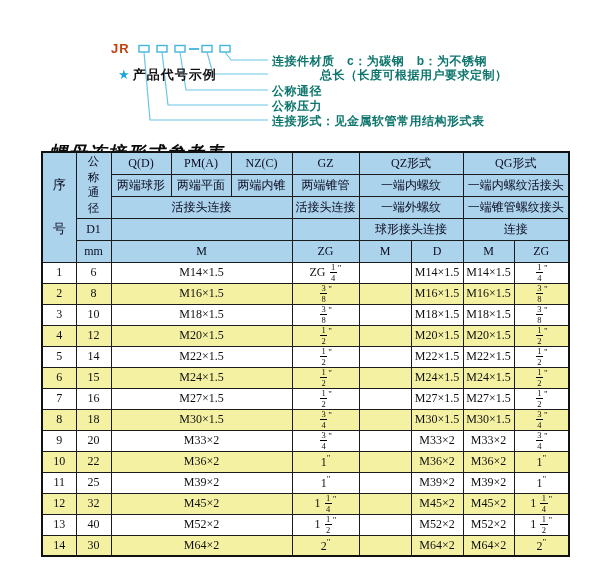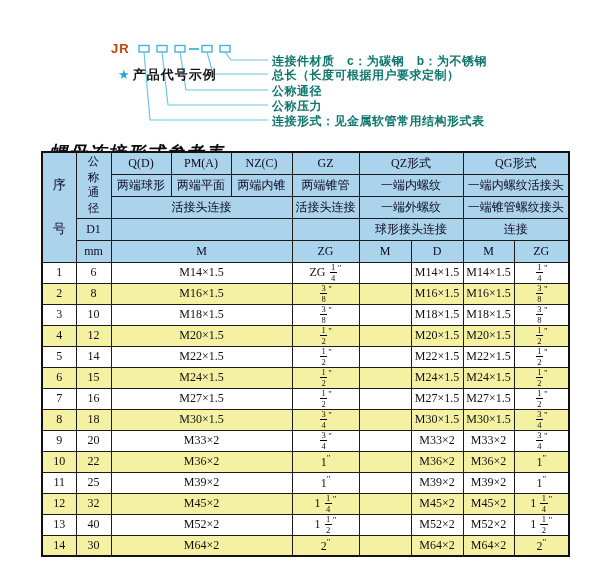--- a/index.html
+++ b/index.html
@@ -8,21 +8,21 @@
 
   
   .diagram-svg{position:absolute;left:0;top:0;width:600px;height:150px;}
   .star-label{position:absolute;left:118px;top:20px;font:bold 13px "Liberation Sans","DejaVu Sans",sans-serif;
               color:#111;letter-spacing:1px;white-space:nowrap;margin-top:46px;}
   .star-label .star{color:#1fa3dc;font-size:13px;margin-right:2px;}
   .jr-prefix{position:absolute;left:111px;top:41px;font:bold 13px "Liberation Sans","DejaVu Sans",sans-serif;
              color:#c2410c;letter-spacing:1px;}
   .dlabel{position:absolute;left:272px;font:bold 12px "Liberation Sans","DejaVu Sans",sans-serif;
           color:#0f766e;white-space:nowrap;letter-spacing:0.5px;}
-  .dlabel.l1{top:53px;} .dlabel.l2{top:67px;} .dlabel.l3{top:83px;}
+  .dlabel.l1{top:53px;} .dlabel.l2{top:67px;margin-left:48px;} .dlabel.l3{top:83px;}
   .dlabel.l4{top:98px;} .dlabel.l5{top:113px;}
 
   
   .tbl-title{position:absolute;left:33px;top:125px;margin:16px;
              font:bold italic 18px "Liberation Serif","DejaVu Serif",serif;
              color:#0a0a0a;letter-spacing:1.5px;white-space:nowrap;}
 
   
   table.ref{position:absolute;left:41px;top:151px;width:527px;border-collapse:collapse;
             table-layout:fixed;border:2px solid #111;}

